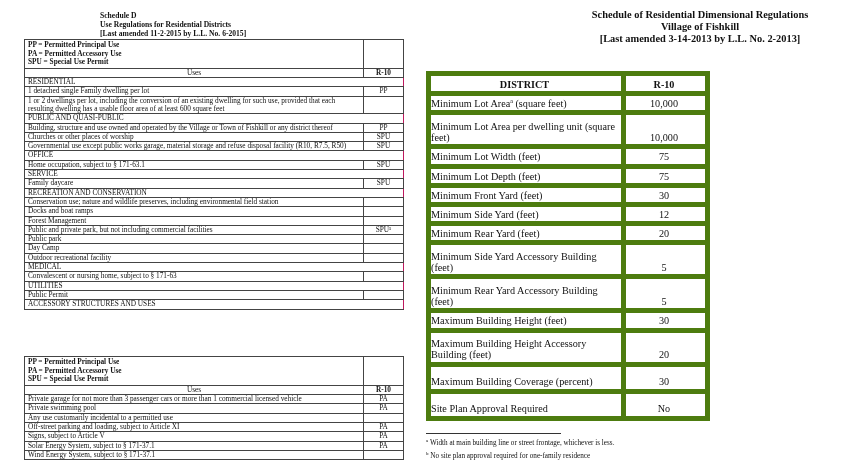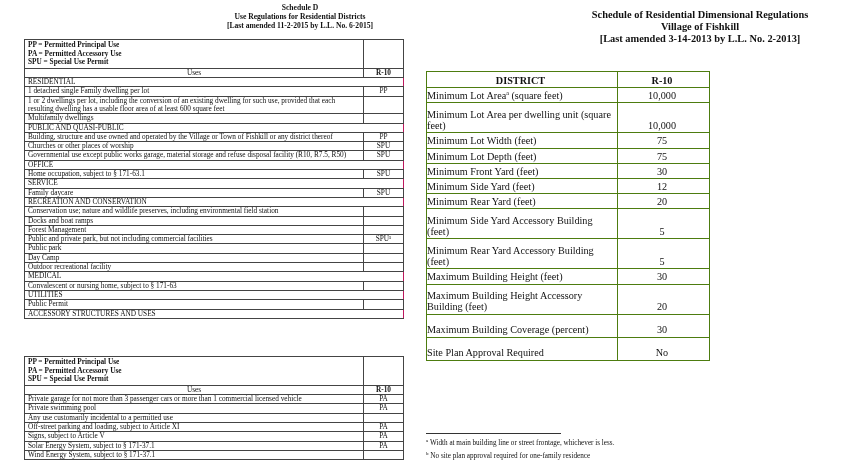--- a/index.html
+++ b/index.html
@@ -4,22 +4,22 @@
 <style>
   html, body { margin: 0; padding: 0; background: #ffffff; }
   body {
     width: 849px; height: 475px; overflow: hidden; position: relative;
     font-family: "Liberation Serif", "DejaVu Serif", serif; color: #111;
   }
   .pane-left { position: absolute; left: 0; top: 0; width: 420px; height: 475px; }
   .pane-right { position: absolute; left: 420px; top: 0; width: 429px; height: 446px; }
 
   .schedD-title {
-    position: absolute; left: 100px; top: 3px; width: 400px;
-    text-align: center; font-weight: bold; font-size: 7.6px; line-height: 9px;
+    position: absolute; left: 100px; top: 11px; width: 400px;
+    text-align: left; font-weight: bold; font-size: 7.6px; line-height: 9px;
   }
 
   table.uses {
     position: absolute; left: 24px; width: 380px;
     border-collapse: collapse; font-size: 7.3px; line-height: 8.3px;
     table-layout: fixed;
   }
   table.uses td {
     border: 1px solid #444; padding: 0 3px; vertical-align: top;
   }
@@ -35,21 +35,21 @@
     position: absolute; left: 140px; top: 9px; width: 280px;
     text-align: center; font-weight: bold; font-size: 10.4px; line-height: 12px;
   }
 
   table.dims {
     position: absolute; left: 6px; top: 71px; width: 284px;
     border-collapse: collapse; font-size: 10.2px; line-height: 11.2px;
     table-layout: fixed;
   }
   table.dims td {
-    border: 1px solid #4d7c0f; padding: 2px 3px 1px 0; vertical-align: bottom;
+    border: 5px solid #4d7c0f; padding: 2px 3px 1px 0; vertical-align: bottom;
   }
   table.dims td.lbl { width: 187px; }
   table.dims td.val { text-align: center; }
   table.dims tr.dhead td { font-weight: bold; text-align: center; padding-top: 3px; }
   table.dims sup { font-size: 6px; line-height: 0; }
   table.dims tr.tall td { height: 26px; }
   table.dims tr.tall-blank td { height: 19px; }
 
   .fn-rule {
     position: absolute; left: 6px; top: 433px; width: 135px; height: 0;
@@ -91,24 +91,20 @@
           <td colspan="2">RESIDENTIAL</td>
         </tr>
         <tr>
           <td>1 detached single Family dwelling per lot</td>
           <td class="val">PP</td>
         </tr>
         <tr>
           <td>1 or 2 dwellings per lot, including the conversion of an existing dwelling for such use, provided that each resulting dwelling has a usable floor area of at least 600 square feet</td>
           <td class="val"></td>
         </tr>
-        <tr>
-          <td>Multifamily dwellings</td>
-          <td class="val"></td>
-        </tr>
         <tr class="cat">
           <td colspan="2">PUBLIC AND QUASI-PUBLIC</td>
         </tr>
         <tr>
           <td>Building, structure and use owned and operated by the Village or Town of Fishkill or any district thereof</td>
           <td class="val">PP</td>
         </tr>
         <tr>
           <td>Churches or other places of worship</td>
           <td class="val">SPU</td>

